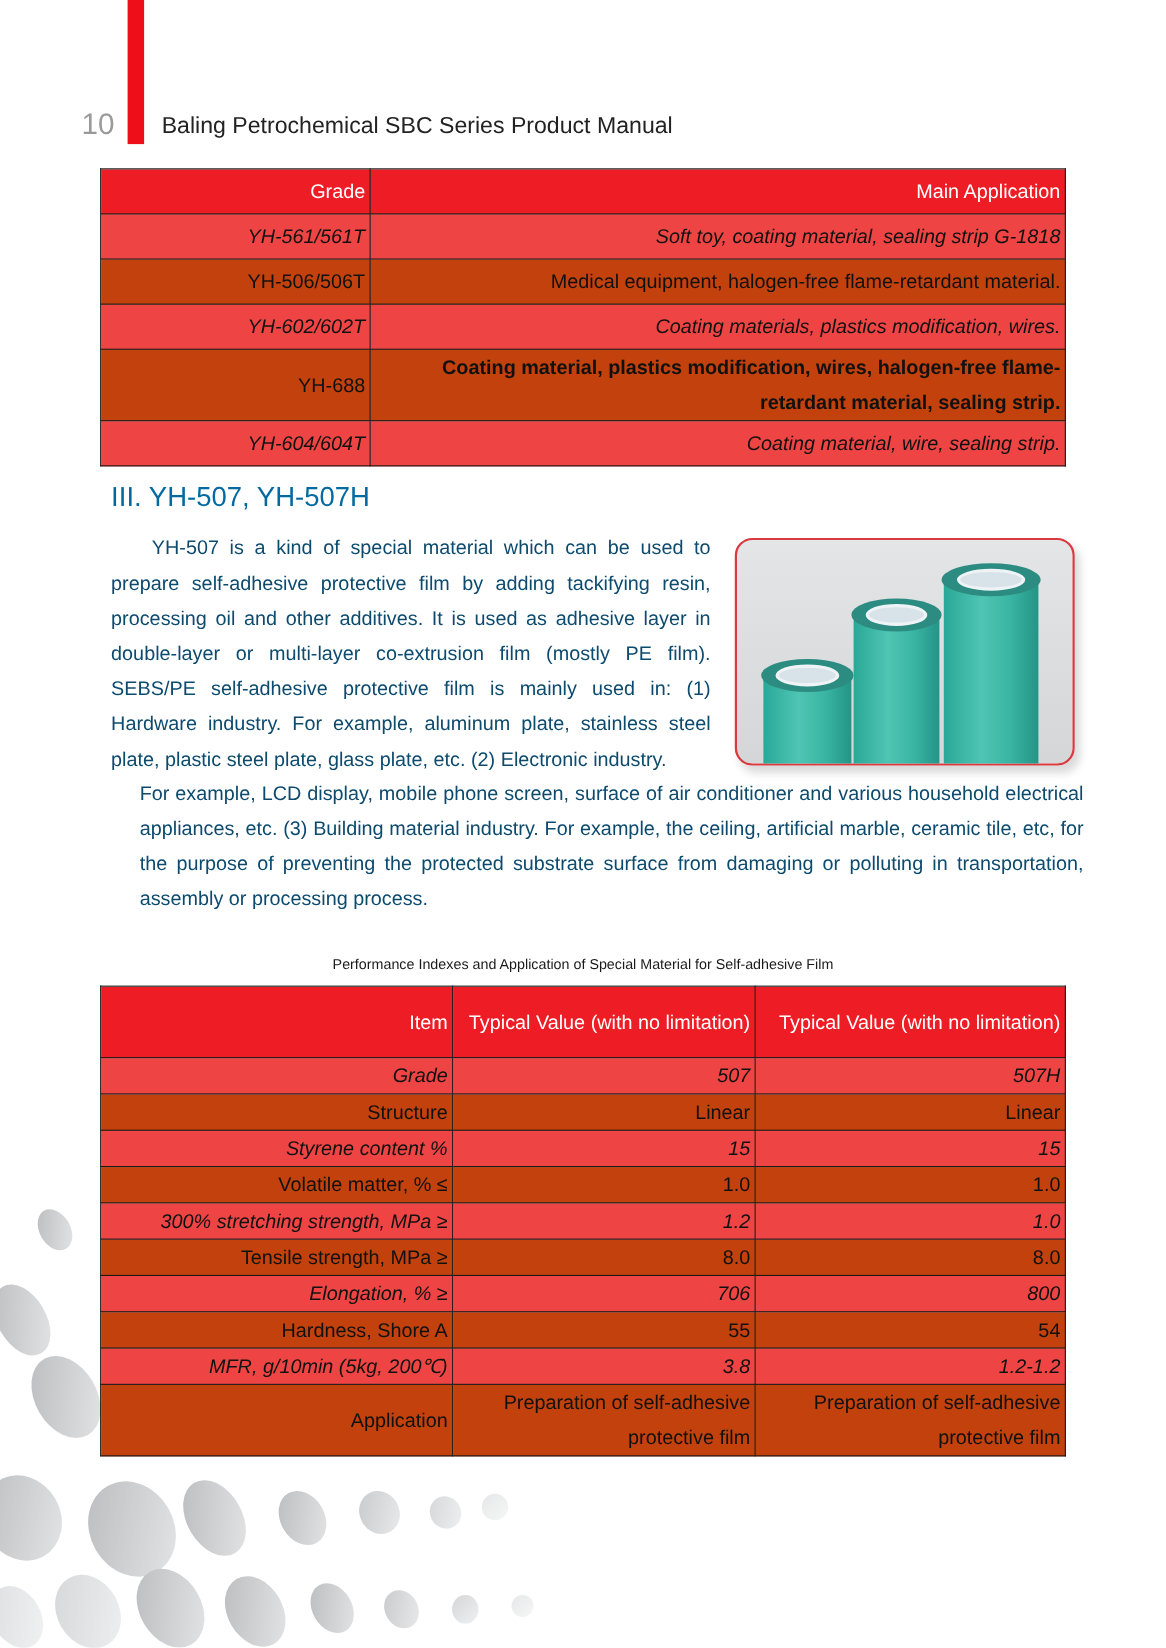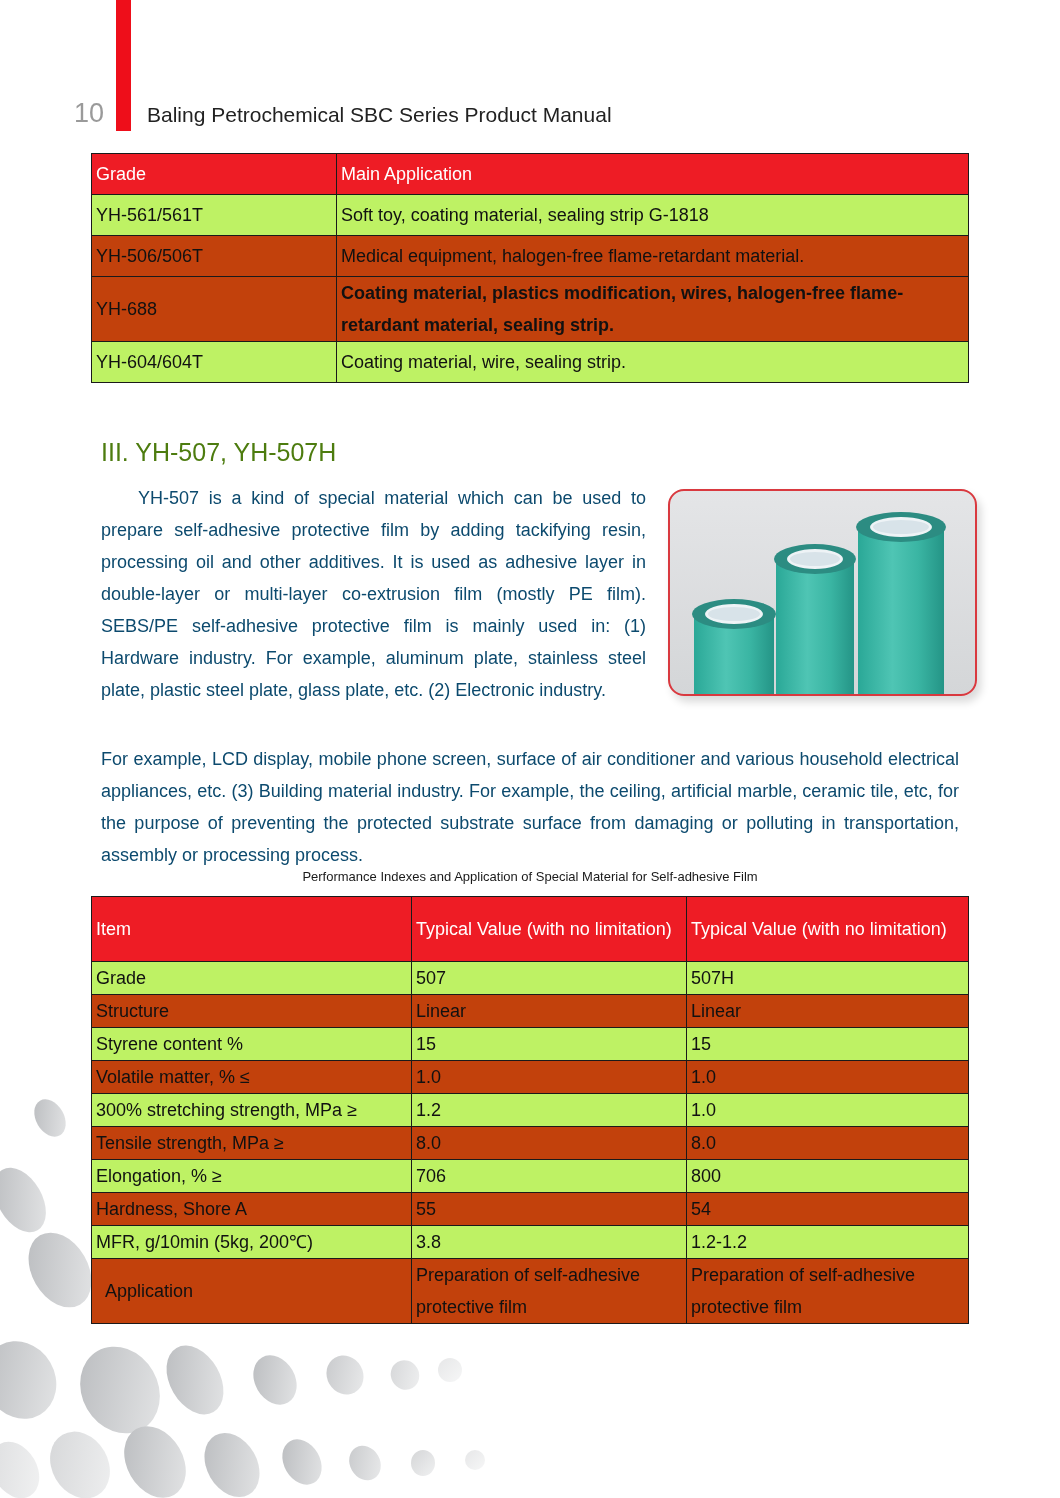--- a/index.html
+++ b/index.html
@@ -5,33 +5,33 @@
     html, body { margin: 0; padding: 0; }
     body {
       width: 1060px; height: 1498px; position: relative; overflow: hidden;
       background: #ffffff; font-family: "Liberation Sans", sans-serif; color: #111;
     }
     .red-bar { position: absolute; left: 116px; top: 0; width: 15px; height: 131px; background: #ee0e1a; }
     .page-num { position: absolute; left: 74px; top: 98px; font-size: 27px; color: #9a9a9a; }
     .manual-title { position: absolute; left: 147px; top: 103px; font-size: 21px; color: #222; }
 
     table { border-collapse: collapse; position: absolute; table-layout: fixed; }
-    td, th { border: 1.5px solid #1a1a1a; text-align: left; vertical-align: middle; font-size: 18px; font-weight: normal; line-height: 32px; padding: 0 4px; }
+    td, th { border: 1.5px solid #1a1a1a; text-align: right; vertical-align: middle; font-size: 18px; font-weight: normal; line-height: 32px; padding: 0 4px; }
     th { background: #ee1c25; color: #fff; }
     tr.pink td { background: #c2410c; }
-    tr.white td { background: #bef264; }
+    tr.white td { background: #ef4444; font-style: italic; }
 
     #t1 { left: 91px; top: 153px; width: 878px; }
     #t1 td, #t1 th { height: 40px; }
     #t1 .c1 { width: 236px; }
 
-    .section-heading { position: absolute; left: 101px; top: 438px; font-size: 25px; color: #4d7c0f; }
+    .section-heading { position: absolute; left: 101px; top: 438px; font-size: 25px; color: #0369a1; }
     .para { position: absolute; left: 101px; font-size: 18px; line-height: 32px; text-align: justify; color: #0c4a6e; }
     .para-a { top: 482px; width: 545px; text-indent: 37px; }
-    .para-b { top: 743px; width: 858px; }
+    .para-b { top: 705px; width: 858px; margin-left: 26px; }
     .photo { position: absolute; left: 668px; top: 489px; width: 305px; height: 203px; border: 2px solid #d9393f; border-radius: 16px; background: linear-gradient(180deg,#e4e5e7,#d4d6d8); overflow: hidden; box-shadow: 4px 6px 8px rgba(0,0,0,0.15); }
     .roll { position: absolute; bottom: -4px; background: linear-gradient(90deg,#2aa897,#4fc5b4 40%,#3ab5a3 70%,#249486); }
     .roll .top { position: absolute; left: -2px; right: -2px; top: -14px; height: 30px; border-radius: 50%; background: #2c8c82; }
     .roll .hole { position: absolute; left: 14%; right: 14%; top: -9px; height: 20px; border-radius: 50%; background: #d8e3e9; border: 3px solid #eef3f6; box-sizing: border-box; }
 
     .table-caption { position: absolute; left: 91px; top: 869px; width: 878px; text-align: center; font-size: 13px; color: #1a1a1a; }
     #t2 { left: 91px; top: 896px; width: 878px; }
     #t2 td, #t2 th { height: 31px; }
     #t2 .c1 { width: 311px; }
     #t2 .c2 { width: 266px; }
@@ -80,20 +80,24 @@
     <th class="c1">Grade</th>
     <th>Main Application</th>
   </tr>
   <tr class="white">
     <td>YH-561/561T</td>
     <td>Soft toy, coating material, sealing strip G-1818</td>
   </tr>
   <tr class="pink">
     <td>YH-506/506T</td>
     <td>Medical equipment, halogen-free flame-retardant material.</td>
+  </tr>
+  <tr class="white">
+    <td>YH-602/602T</td>
+    <td>Coating materials, plastics modification, wires.</td>
   </tr>
   <tr class="pink">
     <td>YH-688</td>
     <td style="height:63px;font-weight:bold;">Coating material, plastics modification, wires, halogen-free flame-retardant material, sealing strip.</td>
   </tr>
   <tr class="white">
     <td>YH-604/604T</td>
     <td>Coating material, wire, sealing strip.</td>
   </tr>
 </tbody>

